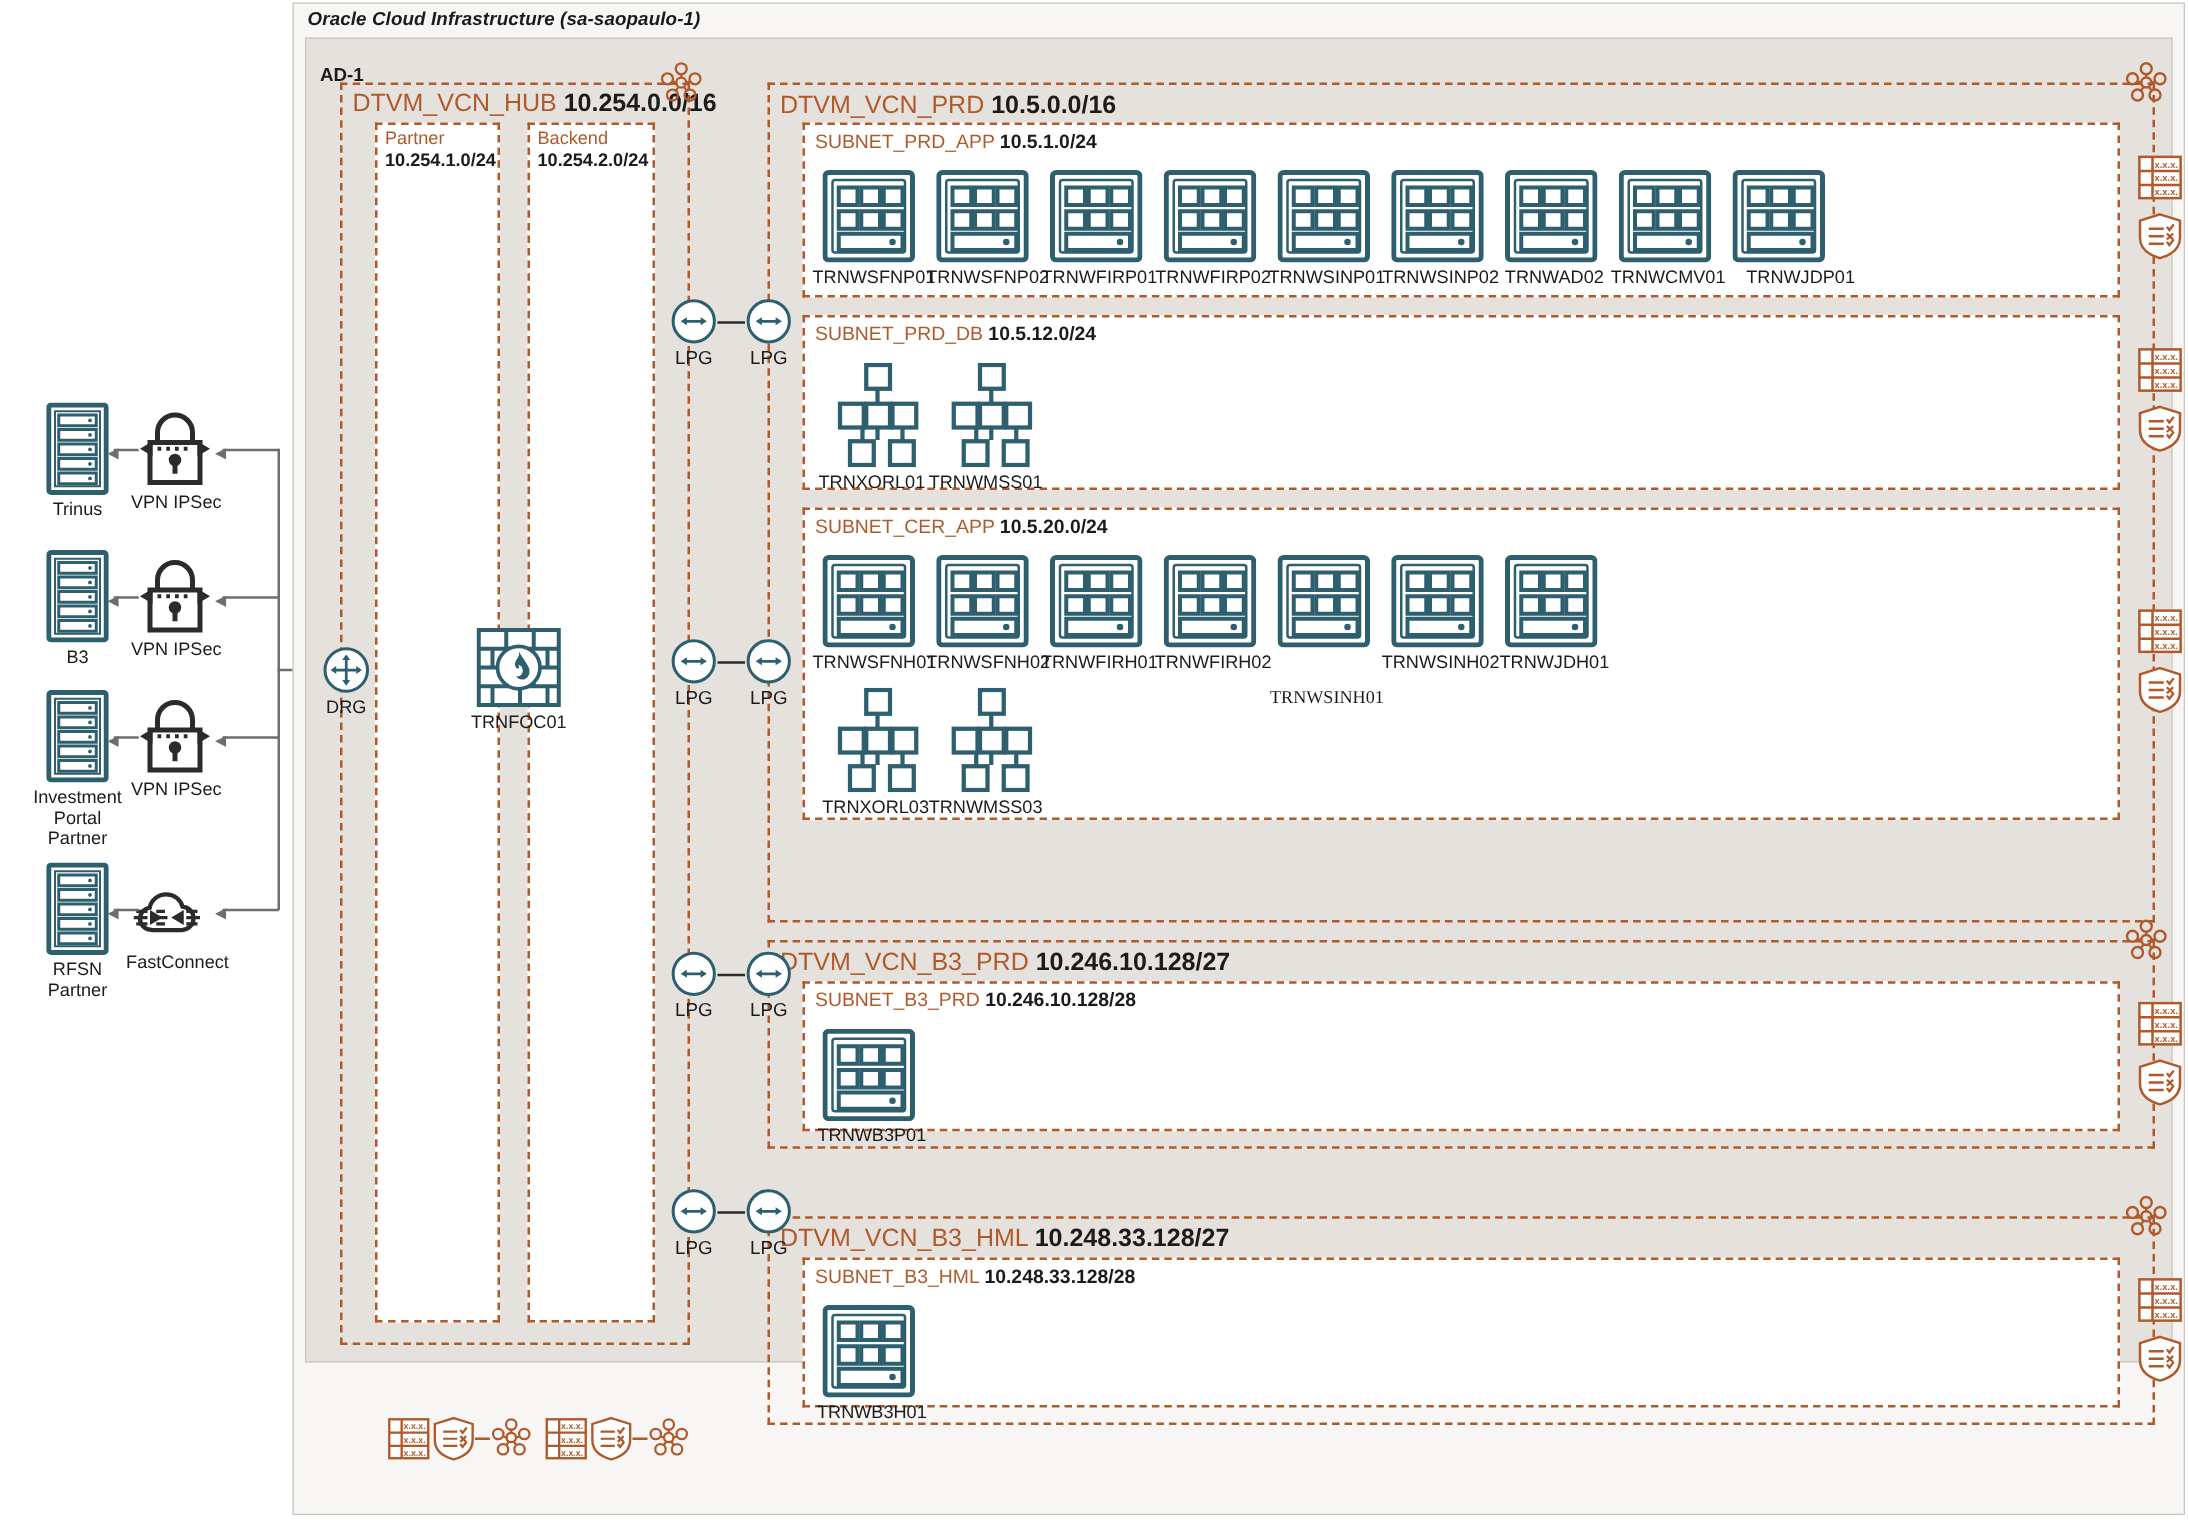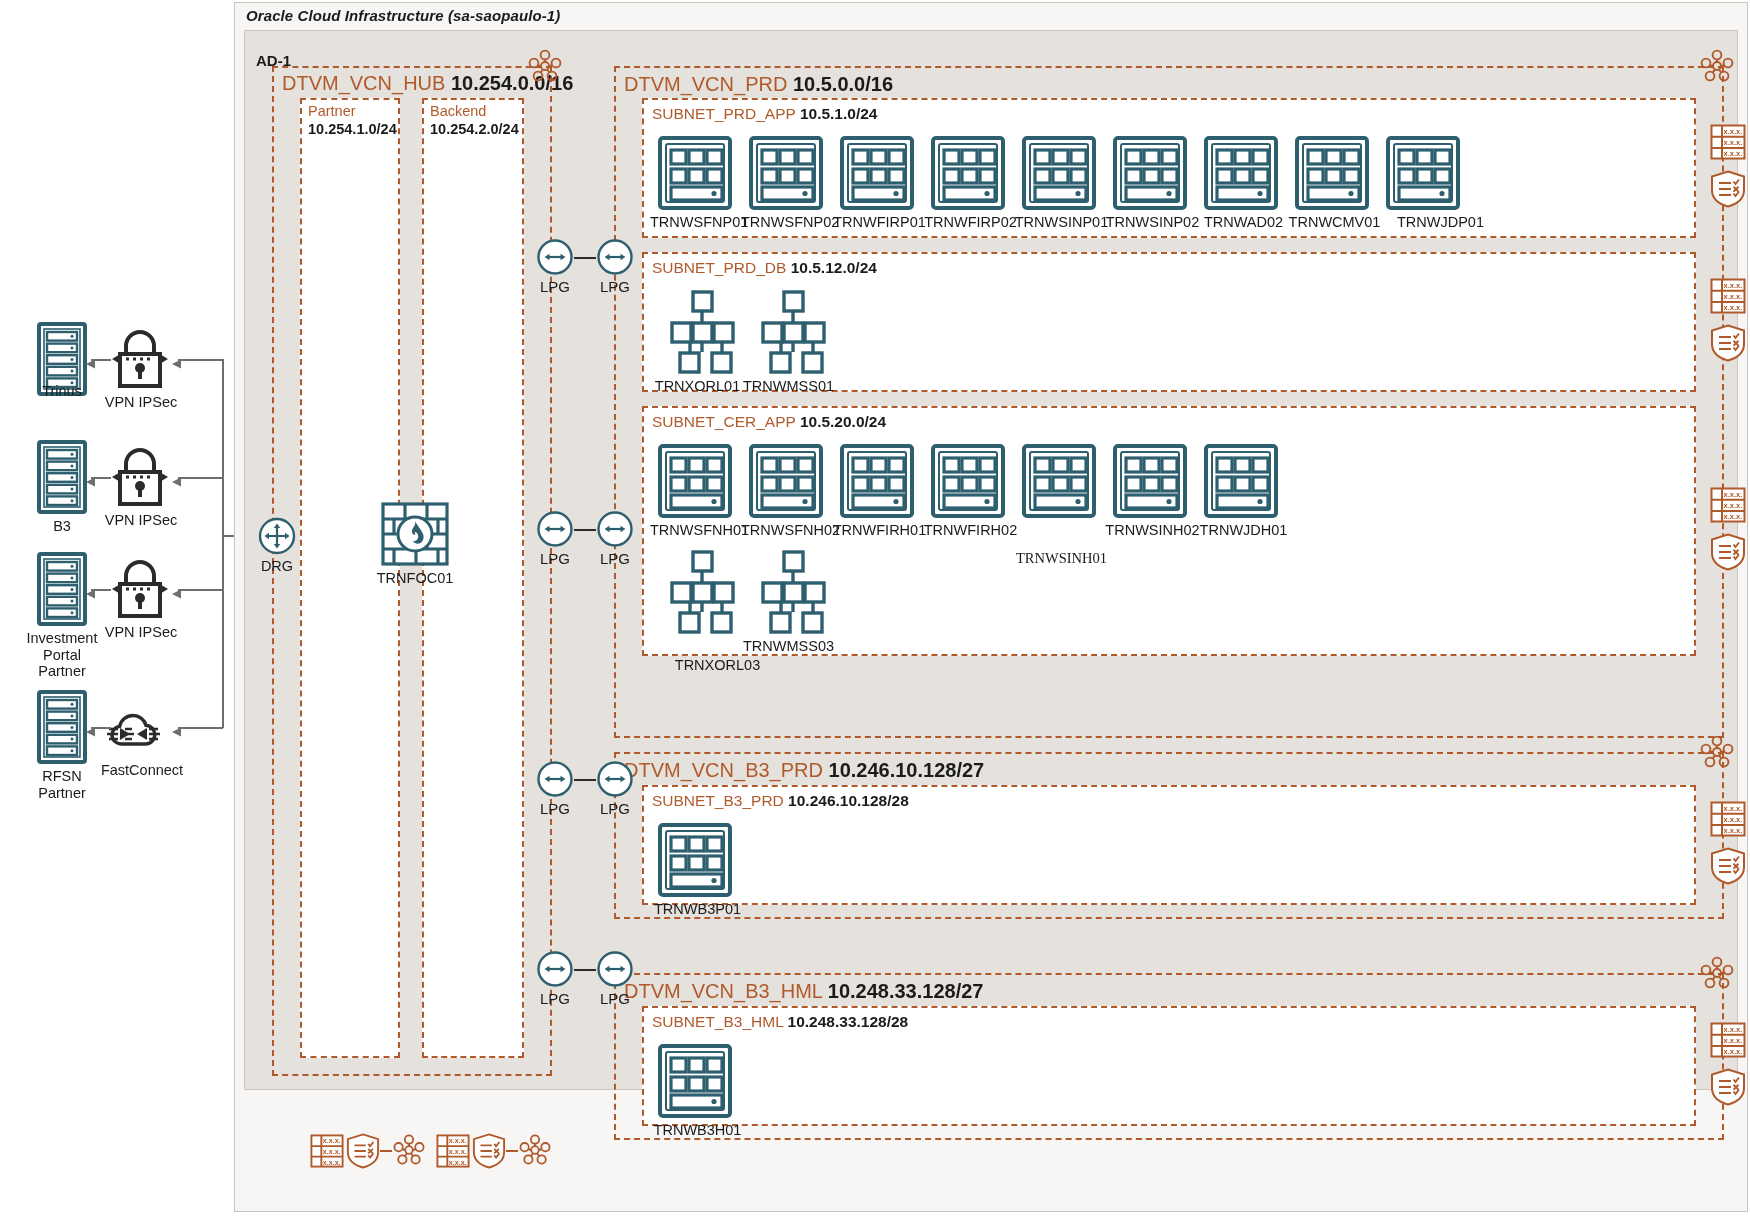--- a/index.html
+++ b/index.html
@@ -51,21 +51,21 @@
             <circle cx="35" cy="25.900000000000002" r="1.5" fill="#2d5f6f"></circle>
             <rect x="10" y="33.2" width="30" height="8.6" fill="#fff" stroke="#2d5f6f" stroke-width="2.4"></rect>
             <circle cx="35" cy="37.5" r="1.5" fill="#2d5f6f"></circle>
             <rect x="10" y="44.8" width="30" height="8.6" fill="#fff" stroke="#2d5f6f" stroke-width="2.4"></rect>
             <circle cx="35" cy="49.099999999999994" r="1.5" fill="#2d5f6f"></circle>
             <rect x="10" y="56.4" width="30" height="8.6" fill="#fff" stroke="#2d5f6f" stroke-width="2.4"></rect>
             <circle cx="35" cy="60.699999999999996" r="1.5" fill="#2d5f6f"></circle>
           </svg>
         </div>
       </div>
-      <div class="abs nlabel-wrap" style="left:2px;top:383px;width:120px;">Trinus</div>
+      <div class="abs nlabel-wrap" style="left:2px;top:400px;width:120px;">Trinus</div>
       <div class="abs" style="left:110px;top:328px;">
         <div class="abs" style="width:60px;height:62px;">
           <svg class="ico" width="60" height="62" viewBox="0 0 60 62">
             <path d="M16 26 16 18a14 14 0 0 1 28 0l0 8" fill="none" stroke="#2b2b2b" stroke-width="4"></path>
             <rect x="10" y="26" width="40" height="32" fill="#fff" stroke="#2b2b2b" stroke-width="4"></rect>
             <circle cx="30" cy="40" r="5" fill="#2b2b2b"></circle>
             <rect x="28" y="42" width="4" height="9" fill="#2b2b2b"></rect>
             <g stroke="#2b2b2b" stroke-width="3.2" stroke-dasharray="3 4">
               <path d="M16 31 44 31"></path>
             </g>
@@ -568,21 +568,21 @@
       <div class="abs nlabel" style="left:1196px;top:522px;width:95px;">TRNWJDH01</div>
       <div class="abs" style="left:668px;top:550px;width:68px;height:84px;"><svg width="68" height="84" viewBox="0 0 68 84">
           <path d="M34 22 34 34M12 43 24 43M52 43 64 43M22 43 22 62M54 43 54 62M34 52 34 62" stroke="#2d5f6f" stroke-width="3.4" fill="none"></path>
           <rect x="25" y="2" width="19" height="19" fill="#fff" stroke="#2d5f6f" stroke-width="3.4"></rect>
           <rect x="25" y="33" width="19" height="19" fill="#fff" stroke="#2d5f6f" stroke-width="3.4"></rect>
           <rect x="4" y="33" width="19" height="19" fill="#fff" stroke="#2d5f6f" stroke-width="3.4"></rect>
           <rect x="46" y="33" width="19" height="19" fill="#fff" stroke="#2d5f6f" stroke-width="3.4"></rect>
           <rect x="12" y="63" width="19" height="19" fill="#fff" stroke="#2d5f6f" stroke-width="3.4"></rect>
           <rect x="44" y="63" width="19" height="19" fill="#fff" stroke="#2d5f6f" stroke-width="3.4"></rect>
         </svg></div>
-      <div class="abs nlabel" style="left:670px;top:638px;width:95px;margin-top:19px;">TRNXORL03</div>
+      <div class="abs nlabel" style="left:653px;top:638px;width:95px;">TRNXORL03</div>
       <div class="abs" style="left:759px;top:550px;width:68px;height:84px;"><svg width="68" height="84" viewBox="0 0 68 84">
           <path d="M34 22 34 34M12 43 24 43M52 43 64 43M22 43 22 62M54 43 54 62M34 52 34 62" stroke="#2d5f6f" stroke-width="3.4" fill="none"></path>
           <rect x="25" y="2" width="19" height="19" fill="#fff" stroke="#2d5f6f" stroke-width="3.4"></rect>
           <rect x="25" y="33" width="19" height="19" fill="#fff" stroke="#2d5f6f" stroke-width="3.4"></rect>
           <rect x="4" y="33" width="19" height="19" fill="#fff" stroke="#2d5f6f" stroke-width="3.4"></rect>
           <rect x="46" y="33" width="19" height="19" fill="#fff" stroke="#2d5f6f" stroke-width="3.4"></rect>
           <rect x="12" y="63" width="19" height="19" fill="#fff" stroke="#2d5f6f" stroke-width="3.4"></rect>
           <rect x="44" y="63" width="19" height="19" fill="#fff" stroke="#2d5f6f" stroke-width="3.4"></rect>
         </svg></div>
       <div class="abs nlabel" style="left:741px;top:638px;width:95px;">TRNWMSS03</div>

